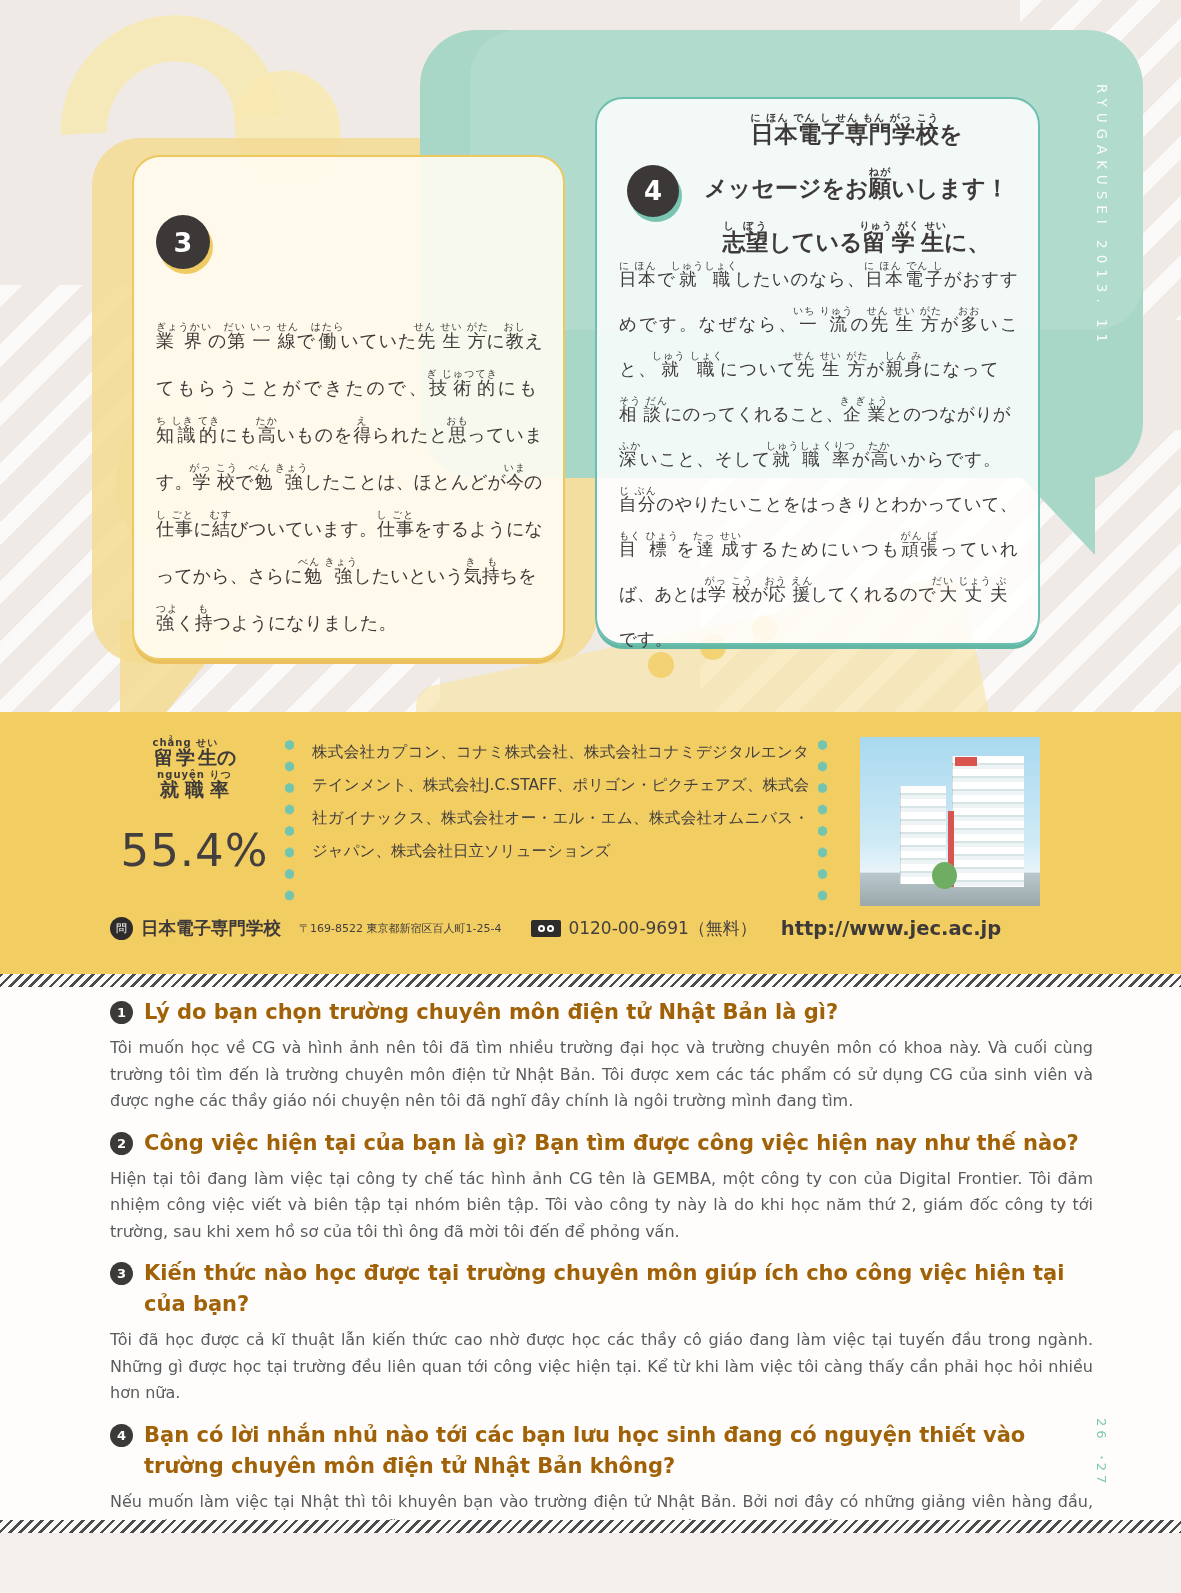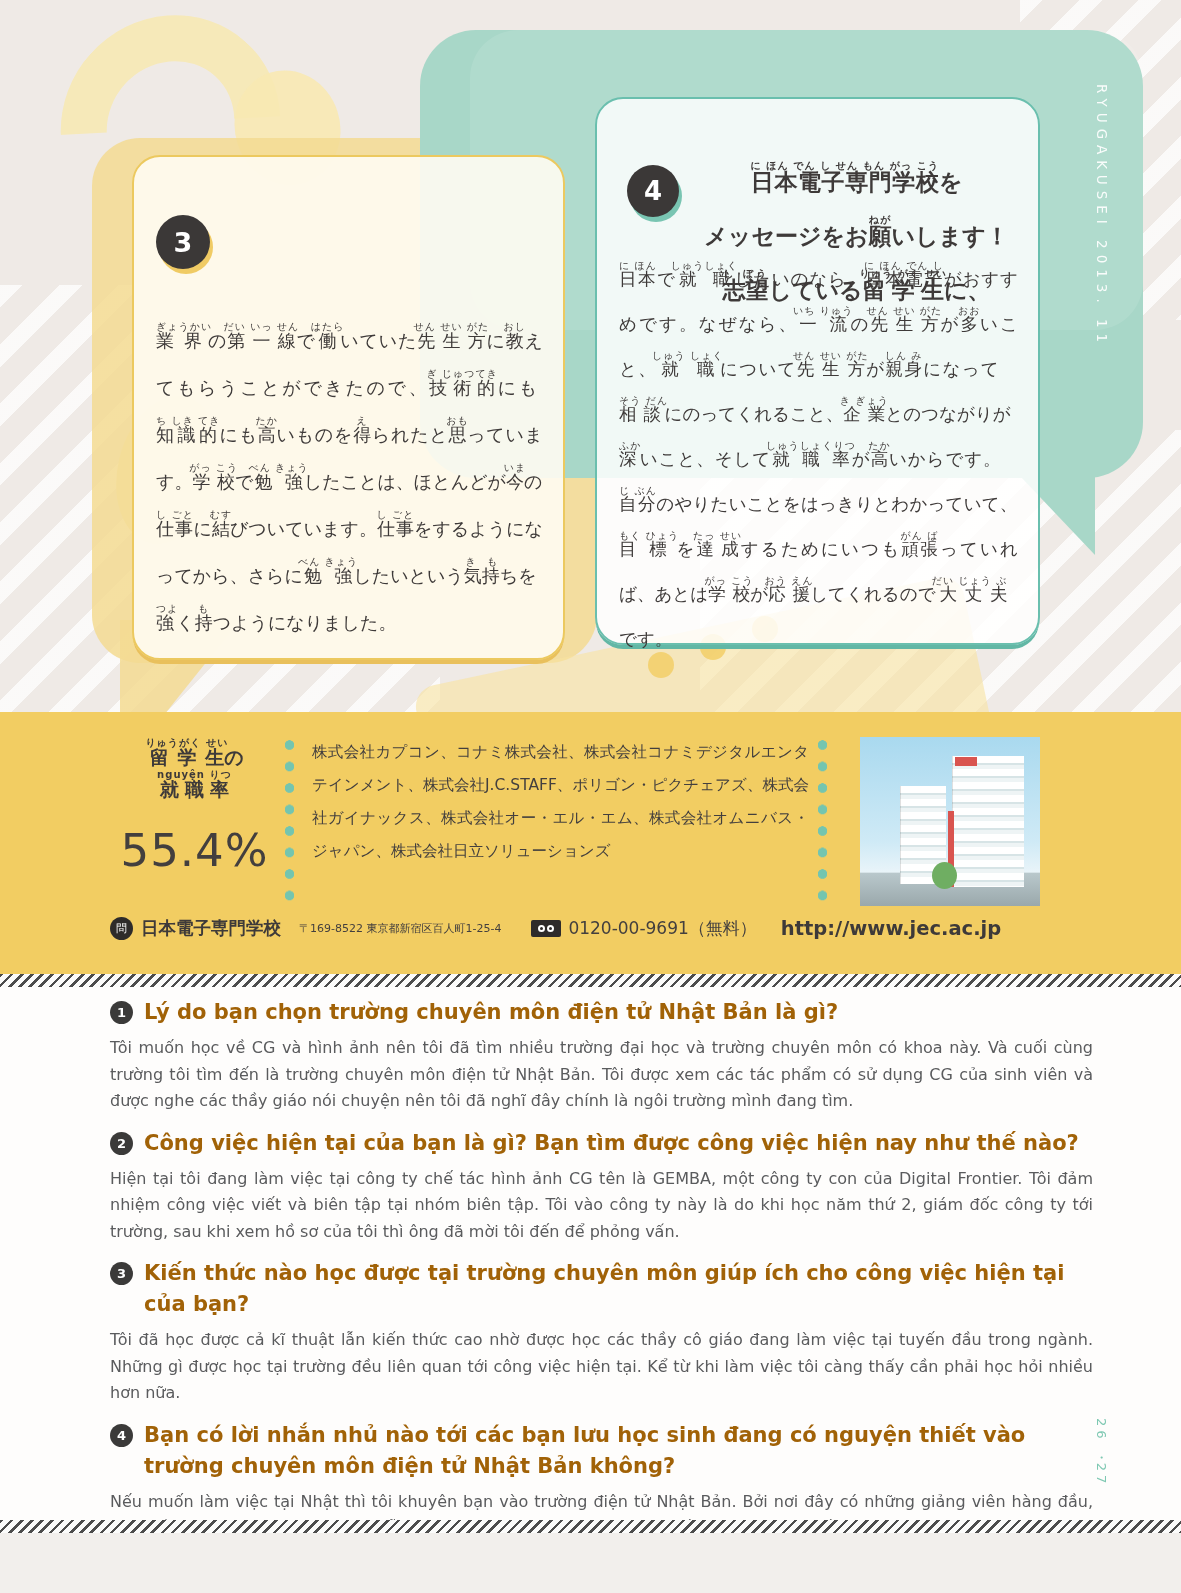--- a/index.html
+++ b/index.html
@@ -41,21 +41,21 @@
   
   .card { border-radius:28px; }
   .card.c3 { left:132px; top:155px; width:433px; height:505px;
     background:rgba(255,252,242,.90); border:2px solid #ecc95f; box-shadow:0 5px 0 -1px #e9c05c; }
   .card.c4 { left:595px; top:97px; width:445px; height:548px;
     background:rgba(255,255,255,.84); border:2px solid #6abfae; box-shadow:0 5px 0 -1px #62b7a5; }
   .num-circle { position:absolute; border-radius:50%; background:#3b3837; color:#fff;
     display:flex; align-items:center; justify-content:center; font-weight:bold; }
   .c3 .num-circle { left:22px; top:58px; width:54px; height:54px; font-size:27px; box-shadow:3px 5px 0 #f0cb64; }
   .c4 .num-circle { left:30px; top:66px; width:52px; height:52px; font-size:26px; box-shadow:3px 5px 0 #79c5b2; }
-  .card-titles { position:absolute; left:86px; right:8px; text-align:center;margin-top:48px; }
+  .card-titles { position:absolute; left:86px; right:8px; text-align:center; }
   .c3 .card-titles { top:22px; }
   .c4 .card-titles { top:14px; }
   .card-title-line { font-size:23px; font-weight:bold; line-height:30px; margin-bottom:18px; white-space:nowrap; }
   .card-body { position:absolute; left:22px; right:20px; font-size:18px; text-align:justify; }
   .c3 .card-body { top:160px; line-height:47px; }
   .c4 .card-body { top:158px; font-size:17.5px; line-height:45px; }
   ruby rt { font-size:10px; color:#3e3a39; letter-spacing:1px; }
   .card-title-line ruby rt { font-size:10px; }
 
   
@@ -138,21 +138,21 @@
       <div class="card-title-line"><ruby>日本電子専門学校<rt>に ほん でん し せん もん がっ こう</rt></ruby>を</div>
       <div class="card-title-line">メッセージをお<ruby>願<rt>ねが</rt></ruby>いします！</div>
       <div class="card-title-line"><ruby>志望<rt>し ぼう</rt></ruby>している<ruby>留学生<rt>りゅう がく せい</rt></ruby>に、</div>
     </div>
     <div class="card-body"><ruby>日本<rt>に ほん</rt></ruby>で<ruby>就職<rt>しゅうしょく</rt></ruby>したいのなら、<ruby>日本電子<rt>に ほん でん し</rt></ruby>がおすすめです。なぜなら、<ruby>一流<rt>いち りゅう</rt></ruby>の<ruby>先生方<rt>せん せい がた</rt></ruby>が<ruby>多<rt>おお</rt></ruby>いこと、<ruby>就職<rt>しゅう しょく</rt></ruby>について<ruby>先生方<rt>せん せい がた</rt></ruby>が<ruby>親身<rt>しん み</rt></ruby>になって<ruby>相談<rt>そう だん</rt></ruby>にのってくれること、<ruby>企業<rt>き ぎょう</rt></ruby>とのつながりが<ruby>深<rt>ふか</rt></ruby>いこと、そして<ruby>就職率<rt>しゅうしょくりつ</rt></ruby>が<ruby>高<rt>たか</rt></ruby>いからです。<ruby>自分<rt>じ ぶん</rt></ruby>のやりたいことをはっきりとわかっていて、<ruby>目標<rt>もく ひょう</rt></ruby>を<ruby>達成<rt>たっ せい</rt></ruby>するためにいつも<ruby>頑張<rt>がん ば</rt></ruby>っていれば、あとは<ruby>学校<rt>がっ こう</rt></ruby>が<ruby>応援<rt>おう えん</rt></ruby>してくれるので<ruby>大丈夫<rt>だい じょう ぶ</rt></ruby>です。</div>
   </div>
 
   <div class="abs band">
     <div class="rate-block">
       <div class="rate-label">
-        <div><ruby>留学生<rt>りゅうがく せい</rt></ruby>の</div>
+        <div><ruby>留学生<rt>chẳng せい</rt></ruby>の</div>
         <div><ruby>就職率<rt>nguyện りつ</rt></ruby></div>
       </div>
       <div class="rate-value">55.4%</div>
     </div>
     <div class="dotsep s1"></div>
     <div class="employers">
       <div class="employers-list">株式会社カプコン、コナミ株式会社、株式会社コナミデジタルエンタテインメント、株式会社J.C.STAFF、ポリゴン・ピクチェアズ、株式会社ガイナックス、株式会社オー・エル・エム、株式会社オムニバス・ジャパン、株式会社日立ソリューションズ</div>
     </div>
     <div class="dotsep s2"></div>
     <div class="photo">

